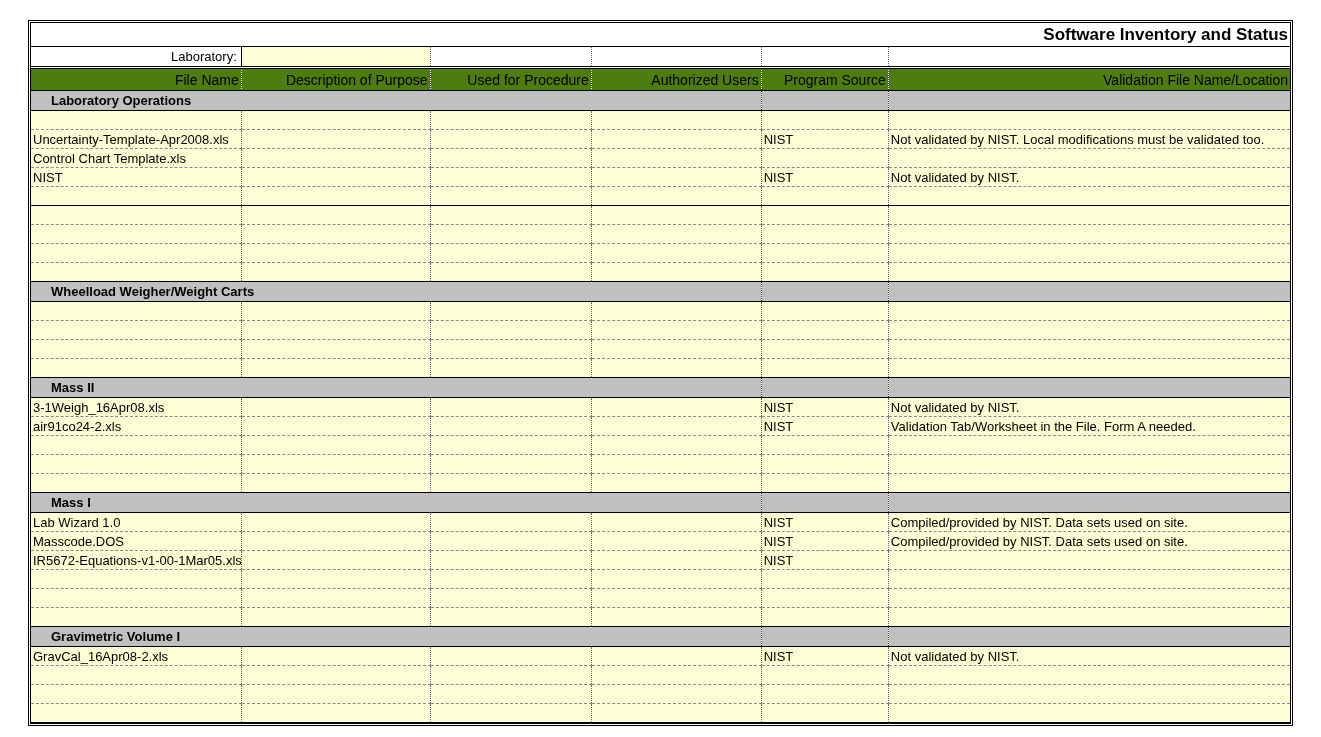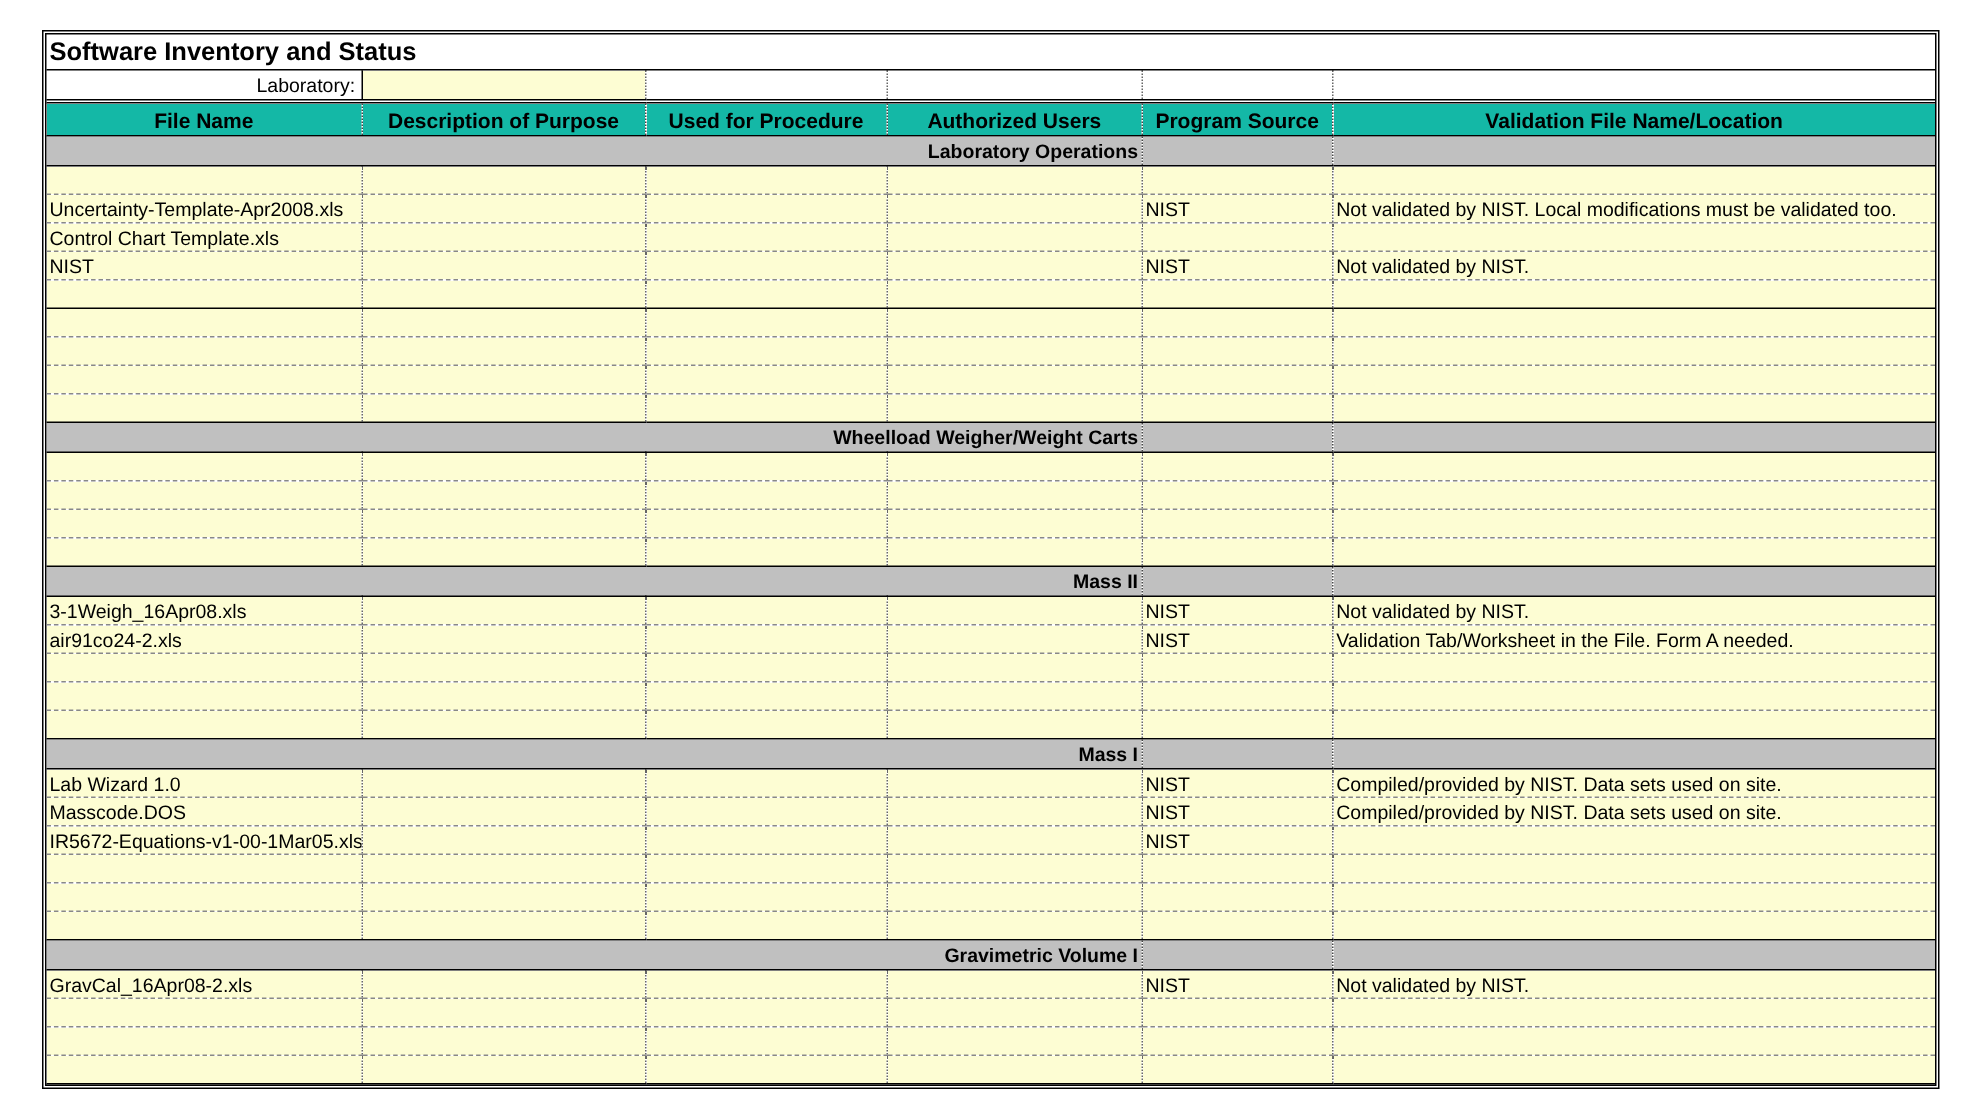--- a/index.html
+++ b/index.html
@@ -32,21 +32,21 @@
     line-height: 17px;
     vertical-align: middle;
     white-space: nowrap;
     overflow: hidden;
     text-overflow: clip;
   }
 
   .title-row td {
     font-weight: bold;
     font-size: 17px;
-    text-align: left;
+    text-align: right;
     border-bottom: 1px solid #000;
     height: 22px;
     line-height: 22px;
   }
   .lab-row td {
     height: 18px;
     line-height: 18px;
   }
   .lab-row td.lbl {
     font-weight: normal;
@@ -58,43 +58,43 @@
     background: #fdfdd3;
     border-right: 1px dotted #666;
   }
   .lab-row td.wht {
     background: #fff;
     border-right: 1px dotted #666;
   }
   .lab-row td:last-child { border-right: none; }
 
   .hdr td {
-    background: #14b8a6;
-    font-weight: bold;
-    text-align: center;
+    background: #4d7c0f;
+    font-weight: normal;
+    text-align: right;
     border-top: 3px double #000;
     border-bottom: 1px solid #000;
     border-right: 1px dotted #444;
     font-size: 14px;
     height: 20px;
     line-height: 20px;
   }
   .hdr td:last-child { border-right: none; margin-left: 33px; }
 
   .section td {
     background: #c0c0c0;
     font-weight: bold;
     text-align: center;
     border-top: 1px solid #000;
     border-bottom: 1px solid #000;
     border-right: 1px dotted #444;
     height: 18px;
     line-height: 18px;
   }
-  .section td.wide { text-align: right; padding-left: 20px; }
+  .section td.wide { text-align: left; padding-left: 20px; }
   .section td:last-child { border-right: none; }
 
   .data td {
     background: #fdfdd3;
     border-right: 1px dotted #666;
     border-bottom: 1px dashed #888;
   }
   .data td:last-child { border-right: none; }
   .data.last td { border-bottom: 1px solid #000; }
 

